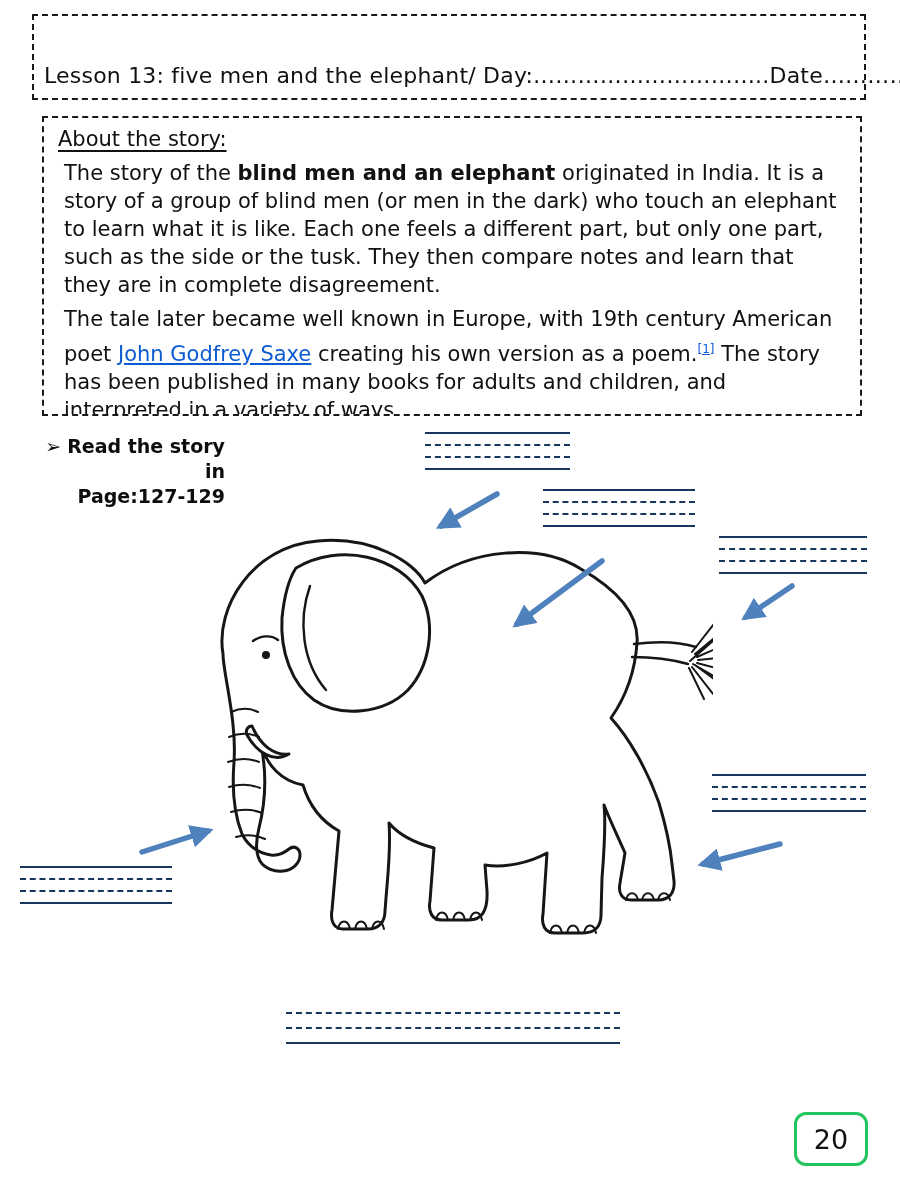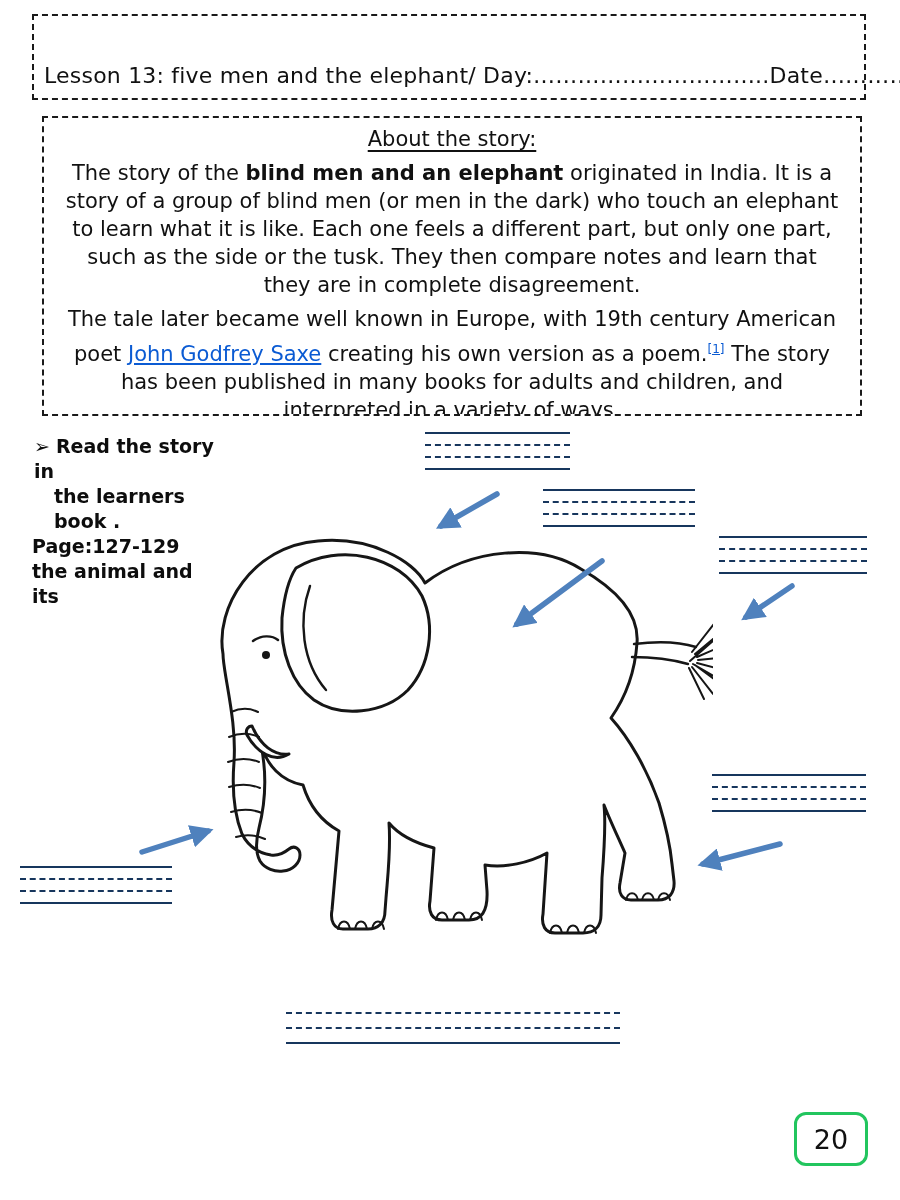--- a/index.html
+++ b/index.html
@@ -29,36 +29,35 @@
     font-size:22px;letter-spacing:.2px;white-space:nowrap;
   }
   
   .about-box{
     position:absolute;left:42px;top:116px;width:820px;height:300px;
     border:2.5px dashed #1a1a1a;
     box-sizing:border-box;
     padding:7px 14px;
     font-size:21px;line-height:28px;
     overflow:hidden;
-    text-align:center;
   }
   .about-box h2{
     margin:0;font-size:21px;line-height:28px;font-weight:normal;
     text-decoration:underline;text-underline-offset:4px;
   }
   .about-box p{margin:6px;}
   .about-box .b{font-weight:bold;}
   .about-box a{color:var(--link-blue);text-decoration:underline;cursor:pointer;}
   .about-box sup a{font-size:12px;}
   
   .instructions{
     position:absolute;left:30px;top:434px;width:195px;
     font-size:19px;line-height:25px;font-weight:bold;color:#0d0d0d;
   }
-  .instructions .row{padding-left:2px;}
+  .instructions .row{padding-left:2px;text-align:right;}
   .instructions .row.bullet-row{padding-left:4px;}
   .instructions .row.cont{padding-left:24px;}
   .instructions .bullet{font-weight:normal;margin-right:6px;}
   
   .blank{position:absolute;}
   .blank .ln{height:0;border-top:2.2px solid var(--line-navy);}
   .blank .ln.dash{border-top-style:dashed;}
   .blank .ln + .ln{margin-top:10px;}
   .blank.wide .ln + .ln{margin-top:13px;}
   .blank-ear{left:425px;top:432px;width:145px;}
@@ -99,23 +98,21 @@
   </div>
 
   <div class="about-box">
     <h2>About the story:</h2>
     <p><span>The story of the </span><span class="b">blind men and an elephant</span><span> originated in India. It is a story of a group of blind men (or men in the dark) who touch an elephant to learn what it is like. Each one feels a different part, but only one part, such as the side or the tusk. They then compare notes and learn that they are in complete disagreement.</span></p>
     <p><span>The tale later became well known in Europe, with 19th century American poet </span><a>John Godfrey Saxe</a><span> creating his own version as a poem.</span><sup><a>[1]</a></sup><span> The story has been published in many books for adults and children, and interpreted in a variety of ways.</span></p>
   </div>
 
   <div class="instructions">
     <div class="row bullet-row"><span class="bullet">➢</span><span>Read the story  in</span></div>
-    <div class="row cont">the learners book .</div>
     <div class="row">Page:127-129</div>
-    <div class="row">the animal and its</div>
   </div>
 
   <div class="blank blank-ear">
     <div class="ln"></div>
     <div class="ln dash"></div>
     <div class="ln dash"></div>
     <div class="ln"></div>
   </div>
   <div class="blank blank-body">
     <div class="ln"></div>

